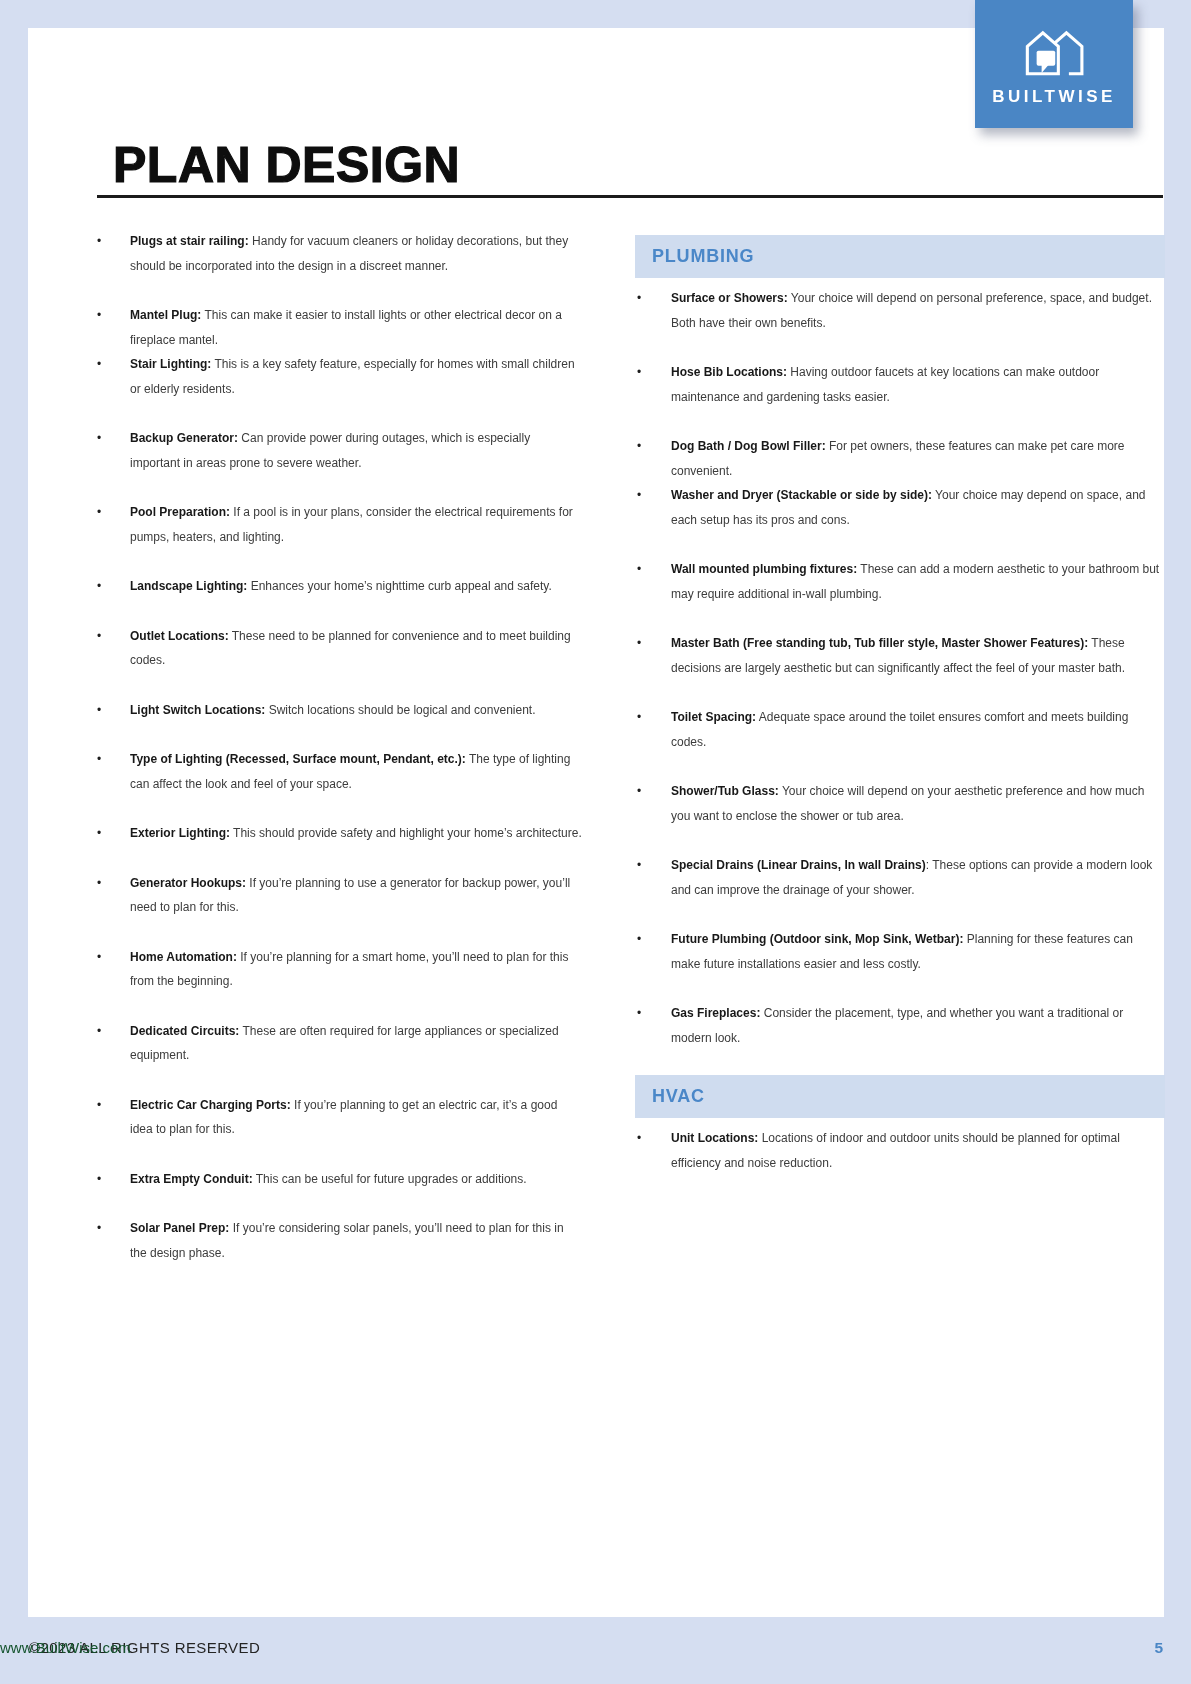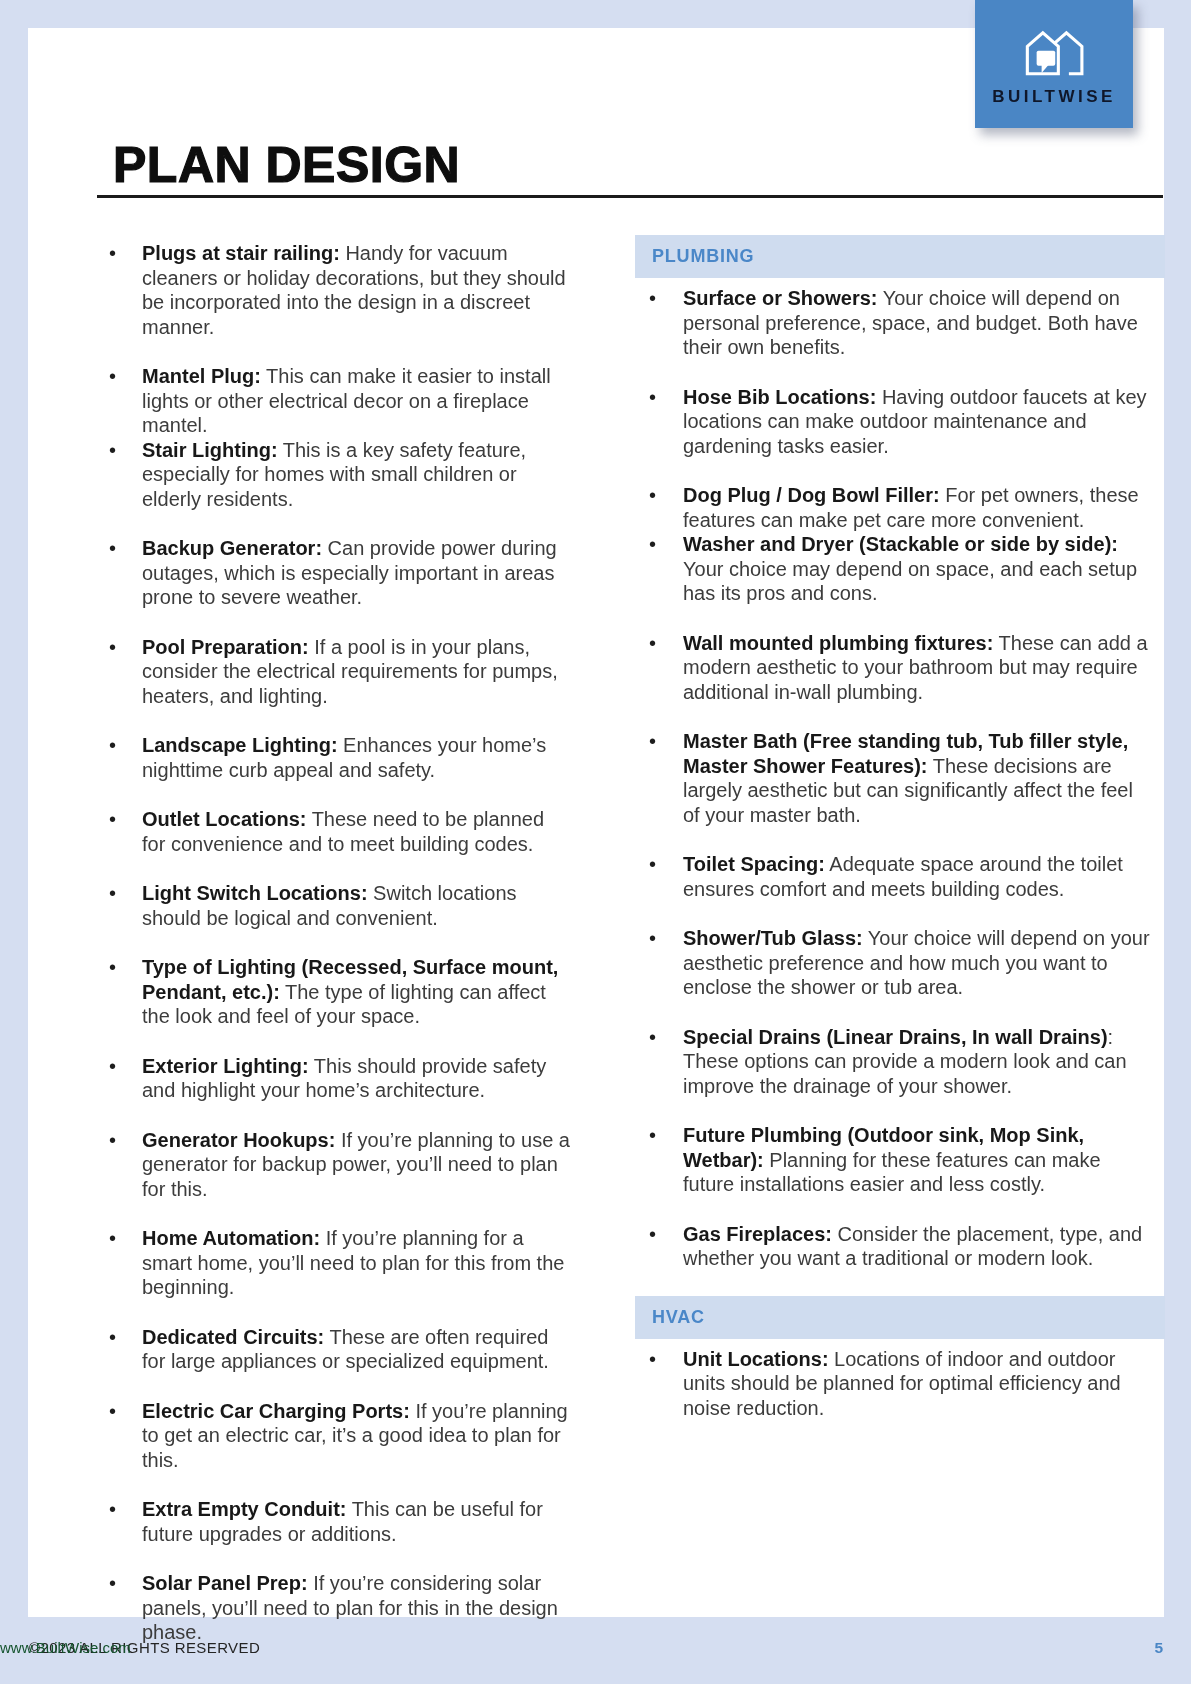--- a/index.html
+++ b/index.html
@@ -18,21 +18,21 @@
   
   .badge {
     position:absolute; left:975px; top:0; width:158px; height:128px;
     background:#4a86c5;
     box-shadow:5px 7px 10px rgba(90,100,125,0.45);
     display:flex; flex-direction:column; align-items:center; justify-content:center;
     z-index:5;
   }
   .badge svg { width:62px; height:56px; margin-top:2px; }
   .badge .brand {
-    color:#0f172a; font-weight:bold; font-size:17px;
+    color:#ffffff; font-weight:bold; font-size:17px;
     letter-spacing:3.5px; margin-top:7px;
   }
   
   .title {
     position:absolute; left:69px; top:95px; margin:16px;
     font-size:50px; line-height:52px; font-weight:900;
     letter-spacing:0.5px; color:#0e0e0e;
     -webkit-text-stroke:1.2px #0e0e0e;
   }
   .rule {
@@ -43,22 +43,22 @@
   .col-left  { position:absolute; left:67px;  top:201px; width:488px; }
   .col-right { position:absolute; left:607px; top:207px; width:530px; }
   .band {
     height:43px; background:#cfdcef;
     display:flex; align-items:center;
     padding-left:17px; box-sizing:border-box;
     color:#4a87c8; font-weight:bold; font-size:18px; letter-spacing:0.8px;
   }
   .band.hvac { margin-top:20px; }
   ul.items {
-    list-style:none; margin:12px; padding:0;
-    font-size:20px; line-height:24.5px; color:#3c3c3c;
+    list-style:none; margin:0; padding:0;
+    font-size:12px; line-height:24.5px; color:#3c3c3c;
   }
   .col-right ul.items { margin-top:8px; }
   ul.items li {
     position:relative; padding-left:35px; margin-bottom:25px;
   }
   .col-right ul.items li { padding-left:36px; }
   ul.items li::before {
     content:"•"; position:absolute; left:2px; top:0; color:#1d1d1d;
   }
   ul.items li.attached { margin-bottom:0; }
@@ -124,21 +124,21 @@
   <div class="col-right">
     <div class="band">
       <span>PLUMBING</span>
     </div>
     <ul class="items">
 
         <li><b>Surface or Showers:</b><span> Your choice will depend on personal preference, space, and budget. Both have their own benefits.</span></li>
 
         <li><b>Hose Bib Locations:</b><span> Having outdoor faucets at key locations can make outdoor maintenance and gardening tasks easier.</span></li>
 
-        <li class="attached"><b>Dog Plug / Dog Bowl Filler:</b><span> For pet owners, these features can make pet care more convenient.</span></li>
+        <li class="attached"><b>Dog Bath / Dog Bowl Filler:</b><span> For pet owners, these features can make pet care more convenient.</span></li>
 
         <li><b>Washer and Dryer (Stackable or side by side):</b><span> Your choice may depend on space, and each setup has its pros and cons.</span></li>
 
         <li><b>Wall mounted plumbing fixtures:</b><span> These can add a modern aesthetic to your bathroom but may require additional in-wall plumbing.</span></li>
 
         <li><b>Master Bath (Free standing tub, Tub filler style, Master Shower Features):</b><span> These decisions are largely aesthetic but can significantly affect the feel of your master bath.</span></li>
 
         <li><b>Toilet Spacing:</b><span> Adequate space around the toilet ensures comfort and meets building codes.</span></li>
 
         <li><b>Shower/Tub Glass:</b><span> Your choice will depend on your aesthetic preference and how much you want to enclose the shower or tub area.</span></li>

